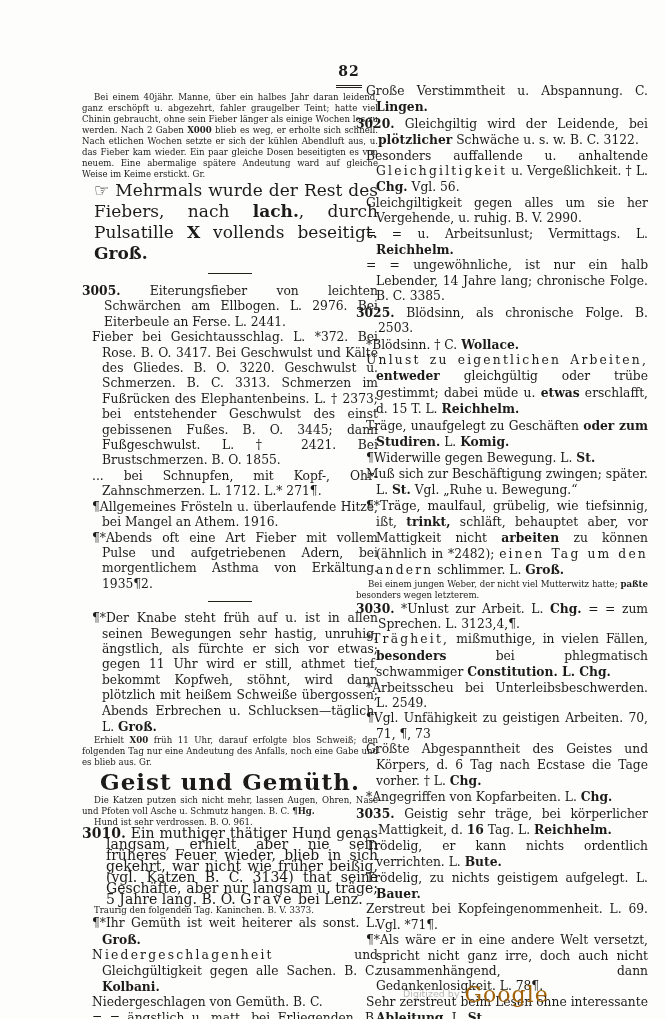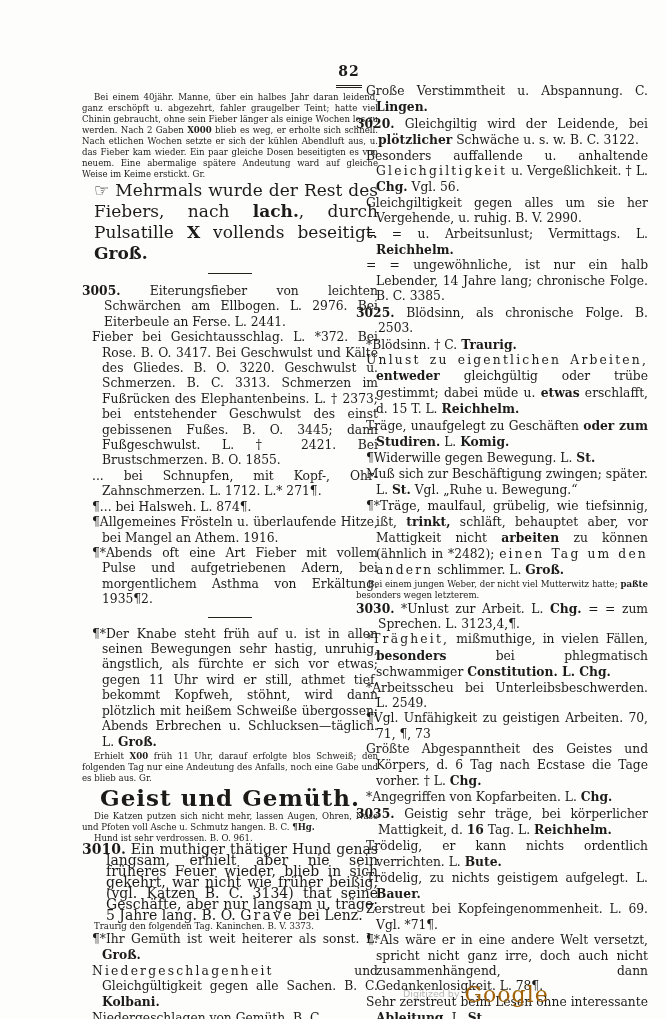--- a/index.html
+++ b/index.html
@@ -35,21 +35,20 @@
   <div class="pagenum">82</div>
   <div class="pagenum-rule"></div>
 
   <div class="col col-left">
       <p class="fine">Bei einem 40jähr. Manne, über ein halbes Jahr daran leidend, ganz erschöpft u. abgezehrt, fahler graugelber Teint; hatte viel Chinin gebraucht, ohne sein Fieber länger als einige Wochen los zu werden. Nach 2 Gaben <b>X000</b> blieb es weg, er erholte sich schnell. Nach etlichen Wochen setzte er sich der kühlen Abendluft aus, u. das Fieber kam wieder. Ein paar gleiche Dosen beseitigten es von neuem. Eine abermalige spätere Andeutung ward auf gleiche Weise im Keime erstickt. Gr.</p>
       <p class="pointer">☞ Mehrmals wurde der Rest des Fiebers, nach <b>lach.</b>, durch Pulsatille <b>X</b> vollends beseitigt. <b>Groß.</b></p>
       <div class="rule"></div>
       <p class="num"><b>3005.</b> Eiterungsfieber von leichten Schwärchen am Ellbogen. L. 2976. Bei Eiterbeule an Ferse. L. 2441.</p>
       <p class="sub">Fieber bei Gesichtausschlag. L. *372. Bei Rose. B. O. 3417. Bei Geschwulst und Kälte des Gliedes. B. O. 3220. Geschwulst u. Schmerzen. B. C. 3313. Schmerzen im Fußrücken des Elephantenbeins. L. † 2373; bei entstehender Geschwulst des einst gebissenen Fußes. B. O. 3445; dann Fußgeschwulst. L. † 2421. Bei Brustschmerzen. B. O. 1855.</p>
       <p class="sub">... bei Schnupfen, mit Kopf-, Ohr- Zahnschmerzen. L. 1712. L.* 271¶.</p>
-      <p class="sub">¶... bei Halsweh. L. 874¶.</p>
       <p class="sub">¶Allgemeines Frösteln u. überlaufende Hitze, bei Mangel an Athem. 1916.</p>
       <p class="sub">¶*Abends oft eine Art Fieber mit vollem Pulse und aufgetriebenen Adern, bei morgentlichem Asthma von Erkältung. 1935¶2.</p>
       <div class="rule"></div>
       <p class="sub">¶*Der Knabe steht früh auf u. ist in allen seinen Bewegungen sehr hastig, unruhig, ängstlich, als fürchte er sich vor etwas; gegen 11 Uhr wird er still, athmet tief, bekommt Kopfweh, stöhnt, wird dann plötzlich mit heißem Schweiße übergossen; Abends Erbrechen u. Schlucksen—täglich. L. <b>Groß.</b></p>
       <p class="fine">Erhielt <b>X00</b> früh 11 Uhr, darauf erfolgte blos Schweiß; den folgenden Tag nur eine Andeutung des Anfalls, noch eine Gabe und es blieb aus. Gr.</p>
       <h2 class="head">Geist und Gemüth.</h2>
       <p class="fine">Die Katzen putzen sich nicht mehr, lassen Augen, Ohren, Nase und Pfoten voll Asche u. Schmutz hangen. B. C. <b>¶Hg.</b></p>
       <p class="fine">Hund ist sehr verdrossen. B. O. 961.</p>
       <p class="finenum"><b>3010.</b> Ein muthiger thätiger Hund genas langsam, erhielt aber nie sein früheres Feuer wieder, blieb in sich gekehrt, war nicht wie früher beißig, (vgl. Katzen B. C. 3134) that seine Geschäfte, aber nur langsam u. träge; 5 Jahre lang. B. O. <span class="sp">Grave</span> bei Lenz.</p>
       <p class="fine">Traurig den folgenden Tag. Kaninchen. B. V. 3373.</p>
@@ -60,21 +59,21 @@
       <p class="num"><b>3015.</b> = = u. kurzathmig. L. 1950. u. träge, bei Frostigkeit. L. 2867.</p>
     </div>
   <div class="col col-right">
       <p class="sub">Große Verstimmtheit u. Abspannung. C. <b>Lingen.</b></p>
       <p class="num"><b>3020.</b> Gleichgiltig wird der Leidende, bei <b>plötzlicher</b> Schwäche u. s. w. B. C. 3122.</p>
       <p class="sub">Besonders auffallende u. anhaltende <span class="sp">Gleichgiltigkeit</span> u. Vergeßlichkeit. † L. <b>Chg.</b> Vgl. 56.</p>
       <p class="sub">Gleichgiltigkeit gegen alles um sie her Vergehende, u. ruhig. B. V. 2990.</p>
       <p class="sub">= = u. Arbeitsunlust; Vermittags. L. <b>Reichhelm.</b></p>
       <p class="sub">= = ungewöhnliche, ist nur ein halb Lebender, 14 Jahre lang; chronische Folge. B. C. 3385.</p>
       <p class="num"><b>3025.</b> Blödsinn, als chronische Folge. B. 2503.</p>
-      <p class="sub">*Blödsinn. † C. <b>Traurig.</b></p>
+      <p class="sub">*Blödsinn. † C. <b>Wollace.</b></p>
       <p class="sub"><span class="sp">Unlust zu eigentlichen Arbeiten,</span> <b>entweder</b> gleichgültig oder trübe gestimmt; dabei müde u. <b>etwas</b> erschlafft, d. 15 T. L. <b>Reichhelm.</b></p>
       <p class="sub">Träge, unaufgelegt zu Geschäften <b>oder zum Studiren.</b> L. <b>Komig.</b></p>
       <p class="sub">¶Widerwille gegen Bewegung. L. <b>St.</b></p>
       <p class="sub">Muß sich zur Beschäftigung zwingen; später. L. <b>St.</b> Vgl. „Ruhe u. Bewegung.“</p>
       <p class="sub">¶*Träge, maulfaul, grübelig, wie tiefsinnig, ißt, <b>trinkt,</b> schläft, behauptet aber, vor Mattigkeit nicht <b>arbeiten</b> zu können (ähnlich in *2482); <span class="sp">einen Tag um den andern</span> schlimmer. L. <b>Groß.</b></p>
       <p class="fine">Bei einem jungen Weber, der nicht viel Mutterwitz hatte; <b>paßte</b> besonders wegen letzterem.</p>
       <p class="num"><b>3030.</b> *Unlust zur Arbeit. L. <b>Chg.</b> = = zum Sprechen. L. 3123,4,¶.</p>
       <p class="sub">*<span class="sp">Trägheit,</span> mißmuthige, in vielen Fällen, <b>besonders</b> bei phlegmatisch schwammiger <b>Constitution. L. Chg.</b></p>
       <p class="sub">*Arbeitsscheu bei Unterleibsbeschwerden. L. 2549.</p>
       <p class="sub">¶Vgl. Unfähigkeit zu geistigen Arbeiten. 70, 71, ¶, 73</p>

